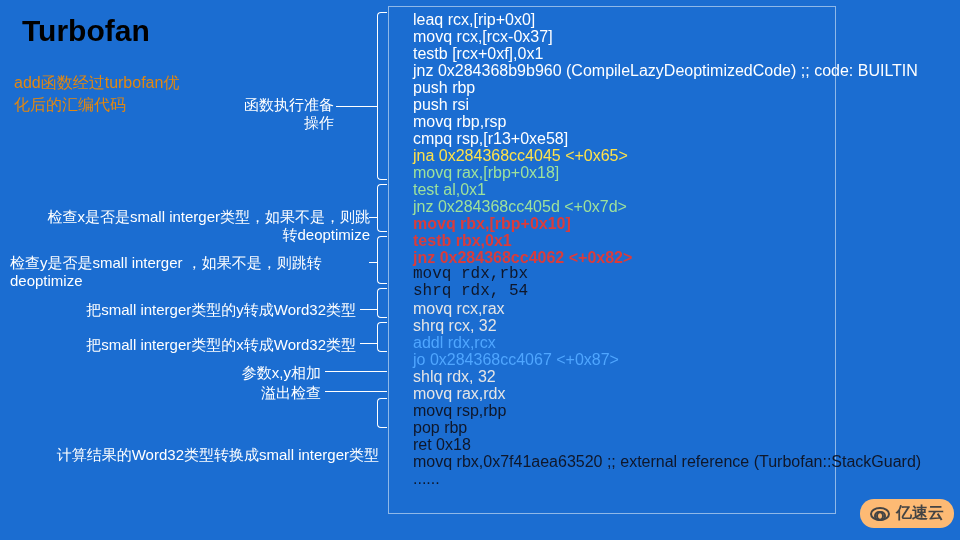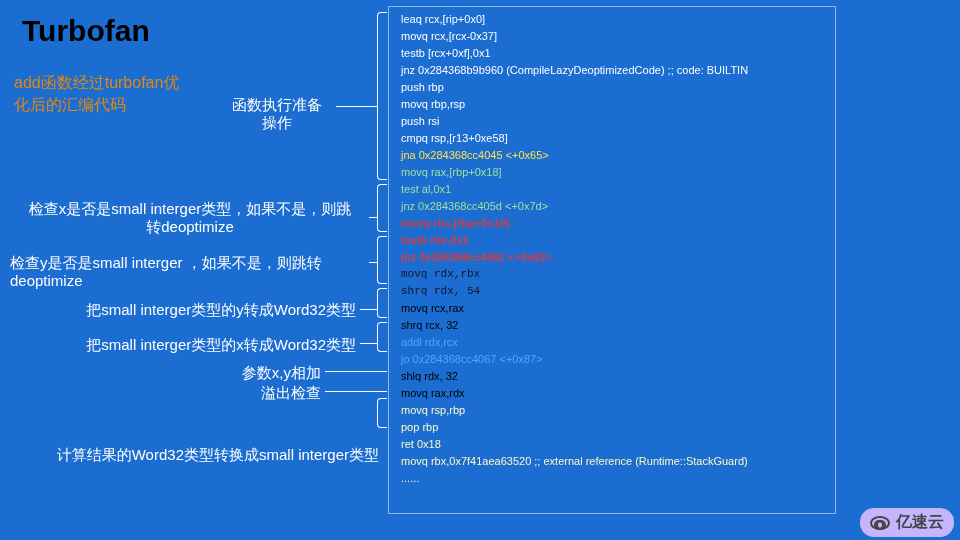--- a/index.html
+++ b/index.html
@@ -8,66 +8,66 @@
     background: #1b6dd1;
     font-family: "Microsoft YaHei", Arial, sans-serif;
     position: relative; overflow: hidden;
     color: #fff;
   }
   .title { position: absolute; left: 22px; top: 14px; font-size: 30px; font-weight: bold; color: #000000; }
   .sub   { position: absolute; left: 14px; top: 72px; font-size: 16px; color: #e3870f; line-height: 1.4; width: 210px; }
   .codebox {
     position: absolute; left: 388px; top: 6px; width: 448px; height: 508px;
     border: 1px solid #8fb8e8;
-    padding: 4px 8px 4px 12px;
+    padding: 4px 8px 4px 24px;
     font-family: Arial, sans-serif;
-    font-size: 11px; line-height: 17px;
+    font-size: 16px; line-height: 17px;
     white-space: nowrap;
   }
   .c-white  { color: #ffffff; }
   .c-yellow { color: #ffe24a; }
   .c-green  { color: #9ee29b; }
   .c-red    { color: #d93c3c; font-weight: bold; }
   .c-gold   { color: #0f172a; font-family: Liberation Mono, monospace; }
-  .c-olive  { color: #000000; }
+  .c-olive  { color: #e5e5e5; }
   .c-blue   { color: #4fa6ff; }
-  .c-dark   { color: #fef9c3; }
+  .c-dark   { color: #0f172a; }
   .annot {
     position: absolute; color: #fff; font-size: 15px; line-height: 18px;
     text-align: center;
   }
   .brace {
     position: absolute; border-style: solid; border-color: #fff;
     border-width: 1px 0 1px 1px; border-radius: 4px 0 0 4px;
   }
   .line { position: absolute; background: #fff; }
   .watermark {
-    position: absolute; right: 6px; bottom: 3px;
-    background: #c4b5fd; color: #444; font-size: 16px; font-weight: bold;
+    position: absolute; right: 6px; bottom: 12px;
+    background: #fdba74; color: #444; font-size: 16px; font-weight: bold;
     padding: 4px 10px; border-radius: 14px;
     display: flex; align-items: center; gap: 6px;
   }
   .watermark .logo { display:inline-block; border:2px solid #444; border-radius:50%; width:20px; height:14px; position:relative; }
   .watermark .logo::before { content:""; position:absolute; left:2px; top:2px; width:6px; height:6px; border:2px solid #444; border-radius:50%; }
   .watermark .logo::after  { content:""; position:absolute; right:2px; top:2px; width:6px; height:6px; border:2px solid #444; border-radius:50%; }
 </style>
 </head>
 <body>
 
 <div class="title">Turbofan</div>
 <div class="sub">
   <span>add函数经过turbofan优</span><br>
   <span>化后的汇编代码</span>
 </div>
 
-<div class="annot" style="left:232px; top:96px; text-align:center;">
+<div class="annot" style="left:244px; top:96px; text-align:right;">
   <span>函数执行准备</span><br>
   <span>操作</span>
 </div>
-<div class="annot" style="left:10px; top:200px; text-align:center; width:360px;">
+<div class="annot" style="left:10px; top:208px; text-align:right; width:360px;">
   <span>检查x是否是small interger类型，如果不是，则跳</span><br>
   <span>转deoptimize</span>
 </div>
 <div class="annot" style="left:10px; top:254px; text-align:left; width:360px;">
   <span>检查y是否是small interger ，如果不是，则跳转</span><br>
   <span>deoptimize</span>
 </div>
 <div class="annot" style="right:604px; top:301px;">把small interger类型的y转成Word32类型</div>
 <div class="annot" style="right:604px; top:336px;">把small interger类型的x转成Word32类型</div>
 <div class="annot" style="right:639px; top:364px;">参数x,y相加</div>
@@ -93,41 +93,41 @@
 <div class="line" style="left:325px; top:391px; width:62px; height:1px;"></div>
 
 <div class="brace" style="left:377px; top:398px; width:10px; height:30px;"></div>
 
 <div class="codebox" id="codebox">
     <div class="c-white">leaq rcx,[rip+0x0]</div>
     <div class="c-white">movq rcx,[rcx-0x37]</div>
     <div class="c-white">testb [rcx+0xf],0x1</div>
     <div class="c-white">jnz 0x284368b9b960  (CompileLazyDeoptimizedCode)    ;; code: BUILTIN</div>
     <div class="c-white">push rbp</div>
+    <div class="c-white">push rsi</div>
     <div class="c-white">movq rbp,rsp</div>
-    <div class="c-white">push rsi</div>
     <div class="c-white">cmpq rsp,[r13+0xe58]</div>
     <div class="c-yellow">jna 0x284368cc4045  &lt;+0x65&gt;</div>
     <div class="c-green">movq rax,[rbp+0x18]</div>
     <div class="c-green">test al,0x1</div>
     <div class="c-green">jnz 0x284368cc405d  &lt;+0x7d&gt;</div>
     <div class="c-red">movq rbx,[rbp+0x10]</div>
     <div class="c-red">testb rbx,0x1</div>
     <div class="c-red">jnz 0x284368cc4062  &lt;+0x82&gt;</div>
     <div class="c-gold">movq rdx,rbx</div>
     <div class="c-gold">shrq rdx, 54</div>
     <div class="c-olive">movq rcx,rax</div>
     <div class="c-olive">shrq rcx, 32</div>
     <div class="c-blue">addl rdx,rcx</div>
     <div class="c-blue">jo 0x284368cc4067  &lt;+0x87&gt;</div>
     <div class="c-olive">shlq rdx, 32</div>
     <div class="c-olive">movq rax,rdx</div>
     <div class="c-dark">movq rsp,rbp</div>
     <div class="c-dark">pop rbp</div>
     <div class="c-dark">ret 0x18</div>
-    <div class="c-dark">movq rbx,0x7f41aea63520    ;; external reference (Runtime::StackGuard)</div>
+    <div class="c-dark">movq rbx,0x7f41aea63520    ;; external reference (Turbofan::StackGuard)</div>
     <div class="c-dark">......</div>
   </div>
 
 <div class="watermark">
   <span class="logo"></span>
   <span>亿速云</span>
 </div>
 
 </body></html>

